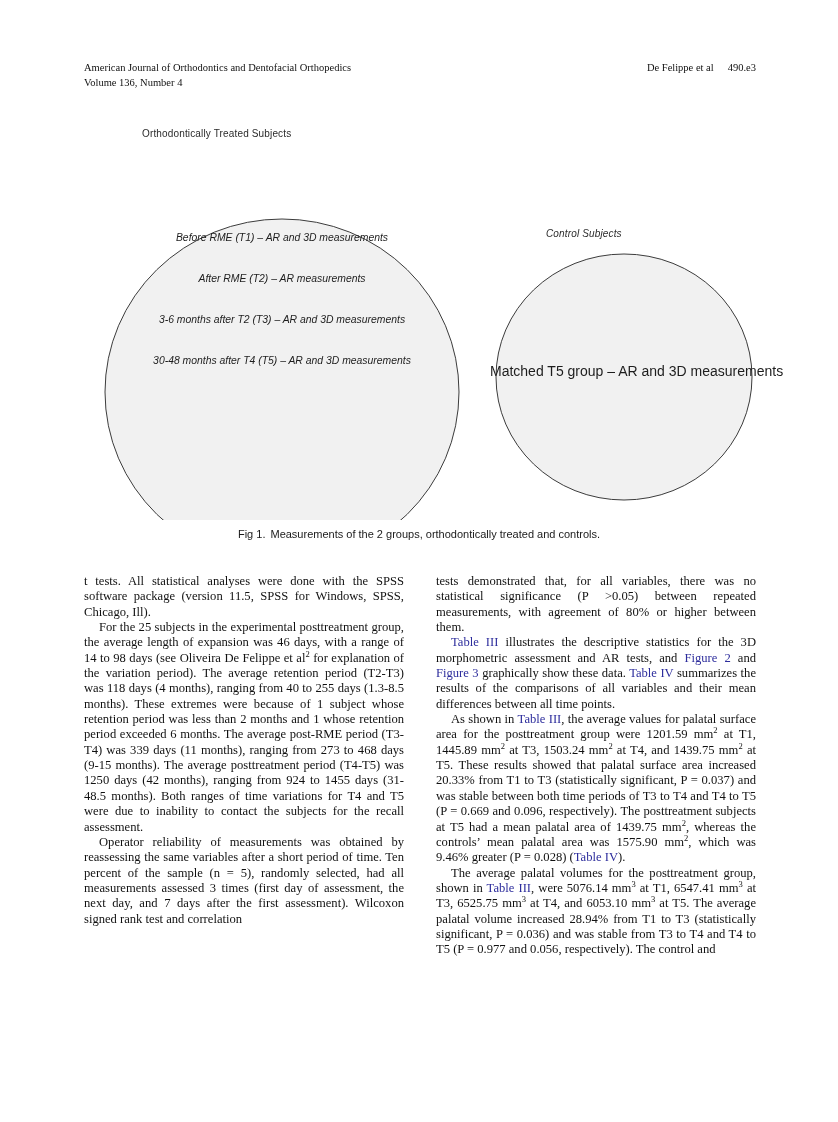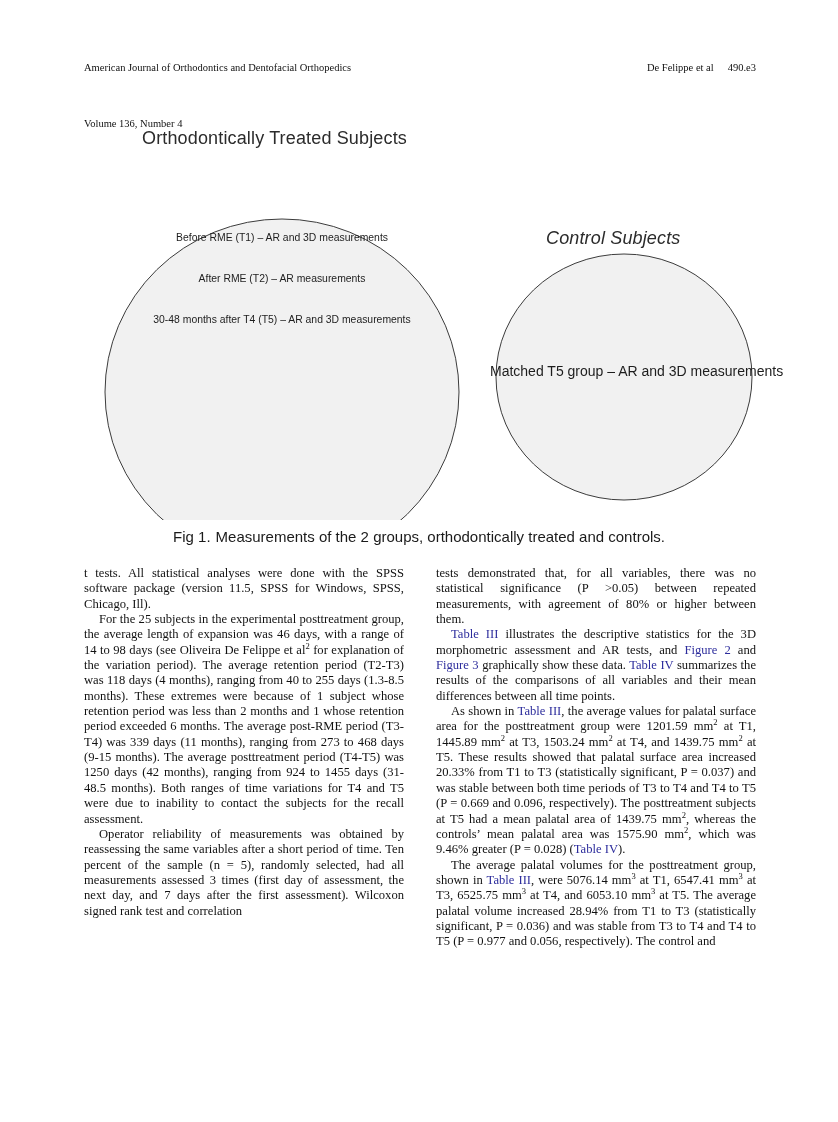--- a/index.html
+++ b/index.html
@@ -34,21 +34,21 @@
   }
   .rh-row {
     display: flex;
     justify-content: space-between;
     align-items: baseline;
     white-space: nowrap;
   }
   .rh-left { text-align: left; }
   .rh-right { }
   .rh-right .rh-authors { margin-right: 14px; }
-  .rh-line2 { text-align: left; margin-top: 41px; }
+  .rh-line2 { text-align: left; }
 
   
   .figure {
     position: absolute;
     left: 0;
     top: 110px;
     width: 838px;
     height: 450px;
   }
   .fig-canvas {
@@ -58,21 +58,21 @@
     width: 838px;
     height: 410px;
   }
   .fig-canvas svg {
     display: block;
   }
 
   .grp-title {
     position: absolute;
     font-family: "Liberation Sans", sans-serif;
-    font-size: 18px;
+    font-size: 10px;
     letter-spacing: 0.15px;
     color: #2b2b2b;
     white-space: nowrap;
   }
   .grp-title.treated {
     left: 142px;
     top: 18px;
   }
   .grp-title.control {
     left: 546px;
@@ -82,20 +82,21 @@
 
   .bubble-lines {
     position: absolute;
     font-family: "Liberation Sans", sans-serif;
     color: #1d1d1d;
   }
   .bubble-lines.treated {
     left: 105px;
     top: 122px;
     width: 354px;
+    font-style: italic;
   }
   .bubble-lines.treated .bline {
     font-size: 10.4px;
     line-height: 12px;
     text-align: center;
     white-space: nowrap;
     margin-bottom: 29px;
   }
   .bubble-lines.control {
     left: 490px;
@@ -109,36 +110,37 @@
     white-space: nowrap;
   }
 
   .fig-caption {
     position: absolute;
     left: 0;
     top: 418px;
     width: 838px;
     text-align: center;
     font-family: "Liberation Sans", sans-serif;
-    font-size: 15px;
+    font-size: 11px;
     color: #1a1a1a;
   }
   .fig-caption .fig-label { margin-right: 5px; }
 
   
   .columns {
     position: absolute;
     left: 84px;
     top: 566px;
     width: 672px;
     display: flex;
     gap: 32px;
   }
   .col {
     width: 320px;
+    margin-top: 8px;
   }
   .col p {
     margin: 0;
     font-family: "Liberation Serif", serif;
     font-size: 12.6px;
     line-height: 15.35px;
     text-align: justify;
     text-justify: inter-word;
     color: #111;
     hyphens: none;
@@ -184,20 +186,21 @@
         <ellipse cx="624" cy="267" rx="128" ry="123" fill="#f1f1f1" stroke="#3c3c3c" stroke-width="1"></ellipse>
       </svg>
     </div>
 
     <div class="grp-title treated">Orthodontically Treated Subjects</div>
     <div class="grp-title control">Control Subjects</div>
 
     <div class="bubble-lines treated">
       <div class="bline">Before RME (T1) – AR and 3D measurements</div>
       <div class="bline">After RME (T2) – AR measurements</div>
+      <div class="bline">3-6 months after T2 (T3) – AR and 3D measurements</div>
       <div class="bline">30-48 months after T4 (T5) – AR and 3D measurements</div>
     </div>
 
     <div class="bubble-lines control">
       <div class="bline">Matched T5 group – AR and 3D measurements</div>
     </div>
 
     <div class="fig-caption">
       <span class="fig-label">Fig 1.</span><span>Measurements of the 2 groups, orthodontically treated and controls.</span>
     </div>

